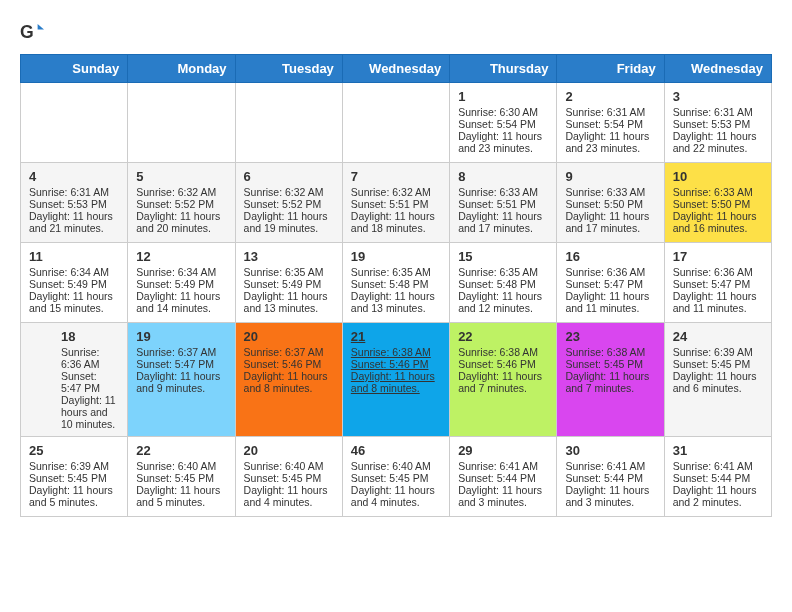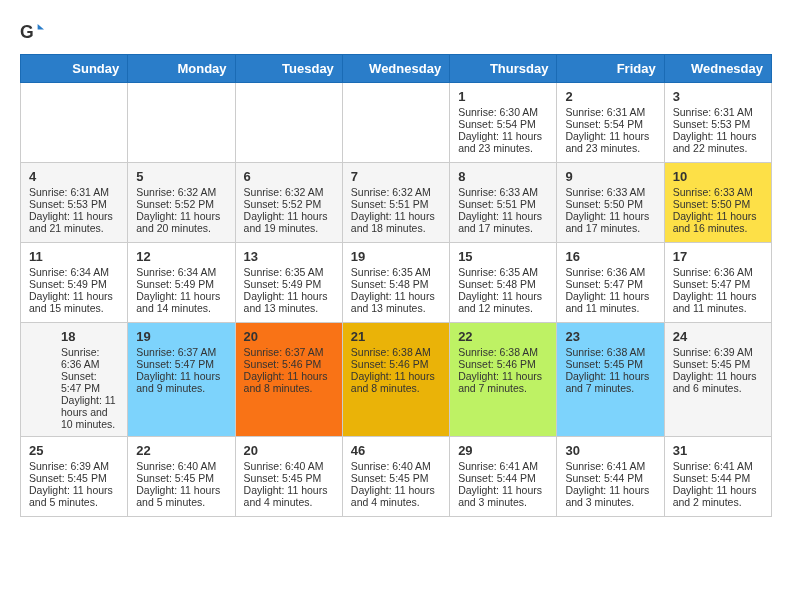--- a/index.html
+++ b/index.html
@@ -241,33 +241,33 @@
           <div>Sunrise: 6:37 AM</div>
           <div>Sunset: 5:47 PM</div>
           <div>Daylight: 11 hours and 9 minutes.</div>
         </td>
         <td style="background: #f97316;">
           <span class="day-number">20</span>
           <div>Sunrise: 6:37 AM</div>
           <div>Sunset: 5:46 PM</div>
           <div>Daylight: 11 hours and 8 minutes.</div>
         </td>
-        <td style="background: #eab308;">
+        <td style="background: #0ea5e9; text-decoration: underline;">
           <span class="day-number">21</span>
           <div>Sunrise: 6:38 AM</div>
           <div>Sunset: 5:46 PM</div>
           <div>Daylight: 11 hours and 8 minutes.</div>
         </td>
         <td style="background: #bef264;">
           <span class="day-number">22</span>
           <div>Sunrise: 6:38 AM</div>
           <div>Sunset: 5:46 PM</div>
           <div>Daylight: 11 hours and 7 minutes.</div>
         </td>
-        <td style="background: #7dd3fc;">
+        <td style="background: #d946ef;">
           <span class="day-number">23</span>
           <div>Sunrise: 6:38 AM</div>
           <div>Sunset: 5:45 PM</div>
           <div>Daylight: 11 hours and 7 minutes.</div>
         </td>
         <td style="background: rgb(245, 245, 245); margin-left: 13px;">
           <span class="day-number">24</span>
           <div>Sunrise: 6:39 AM</div>
           <div>Sunset: 5:45 PM</div>
           <div>Daylight: 11 hours and 6 minutes.</div>

